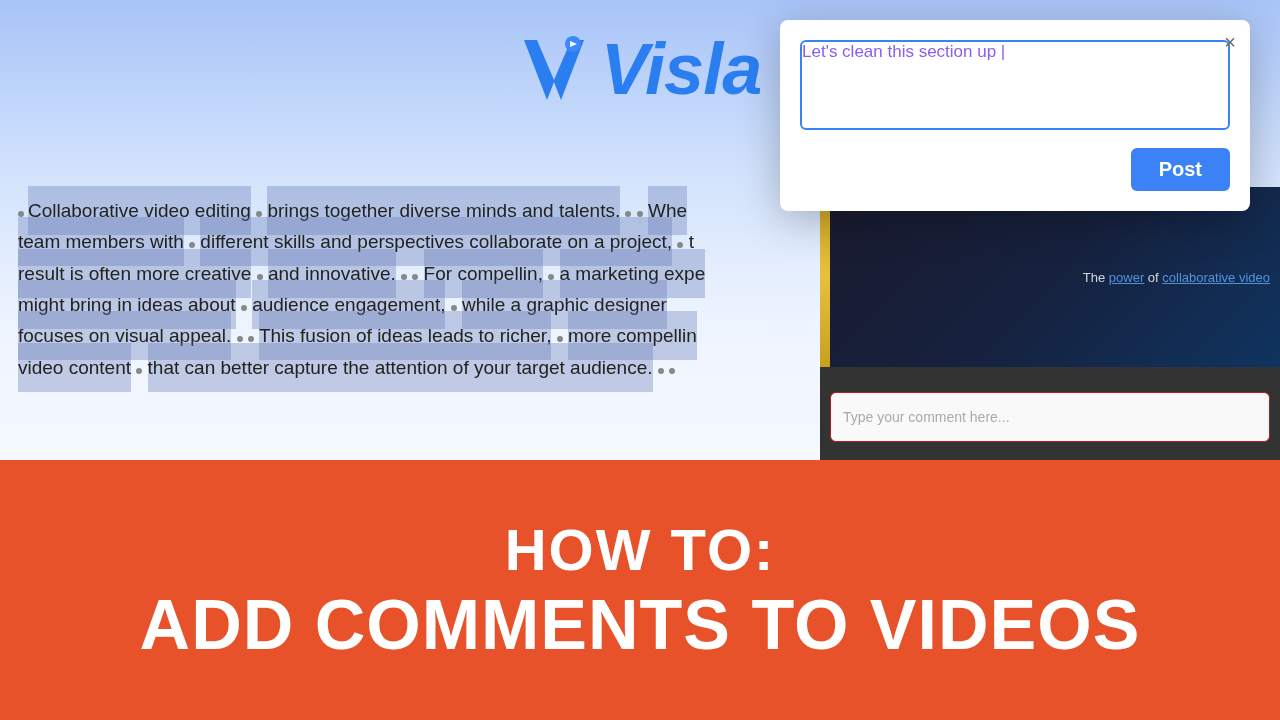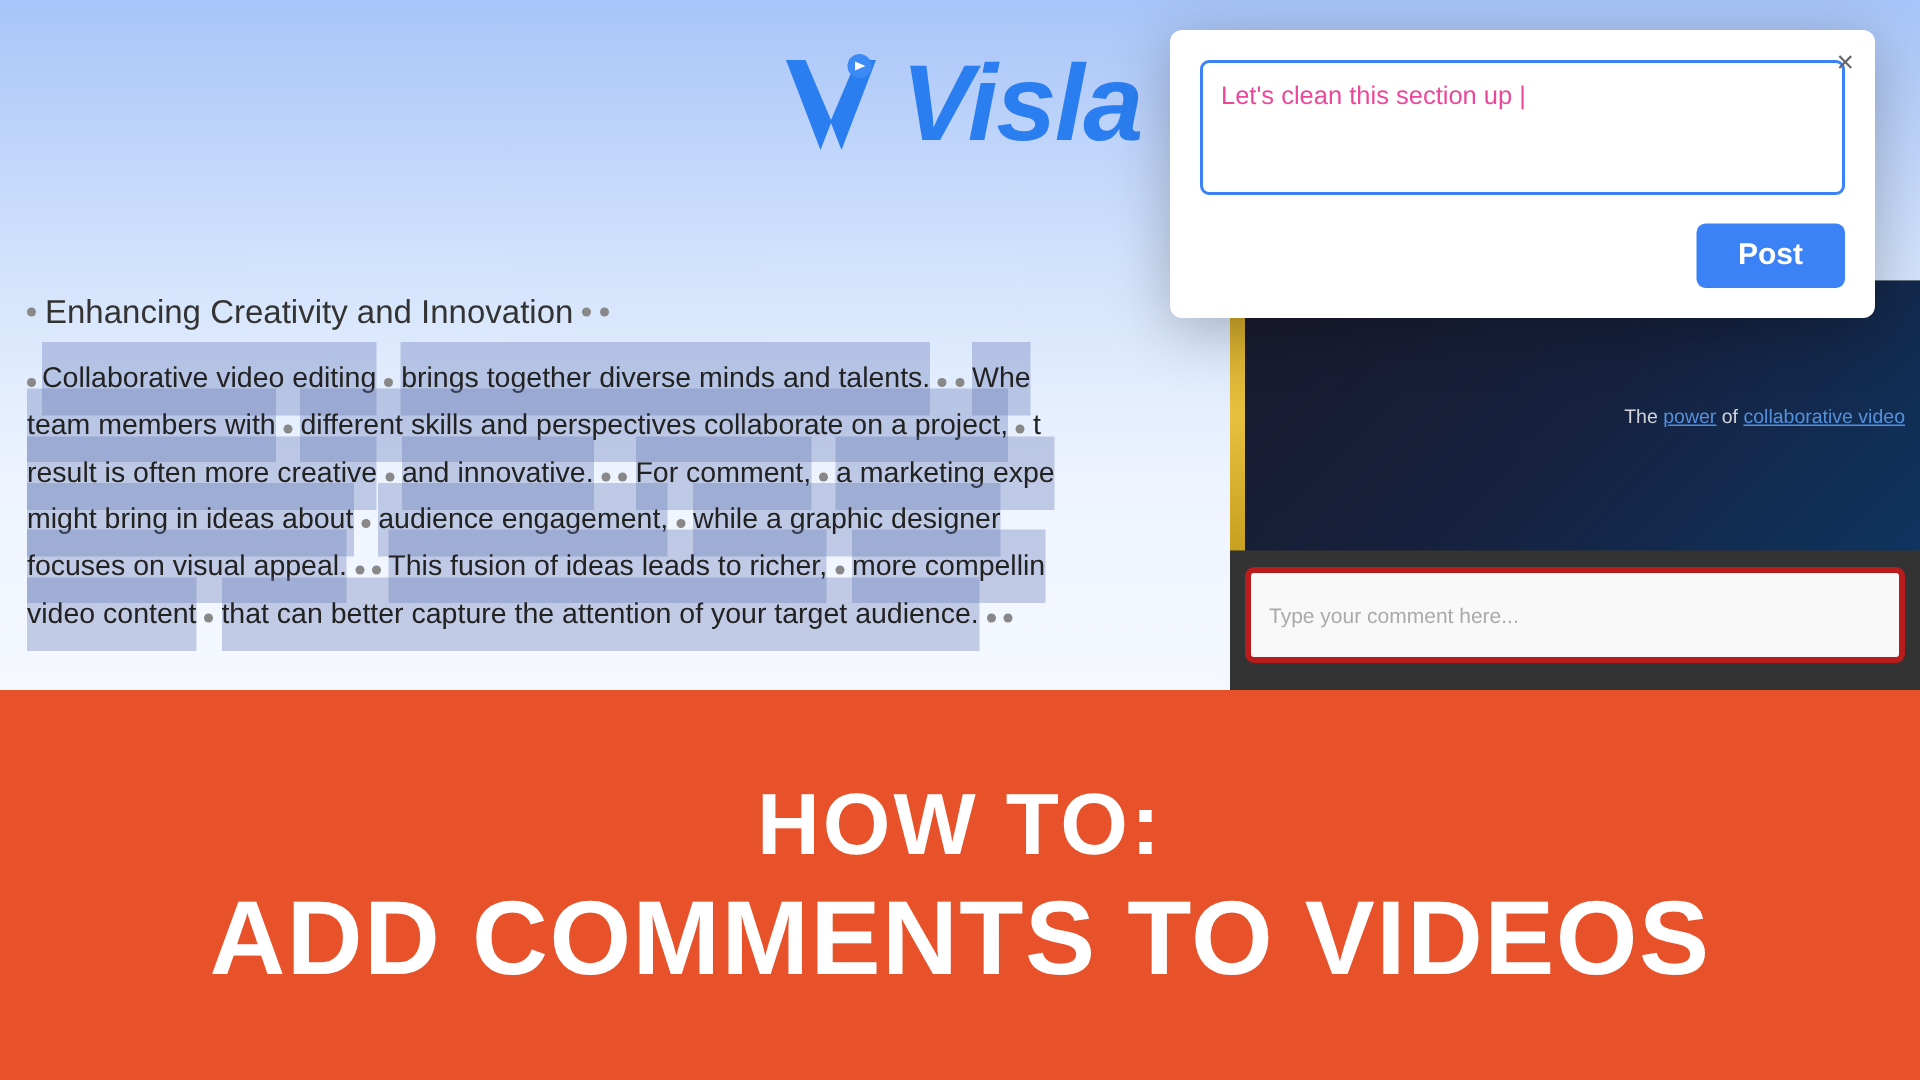--- a/index.html
+++ b/index.html
@@ -136,22 +136,22 @@
       width: 10px;
       height: 180px;
       background: linear-gradient(180deg, #c8a020 0%, #e8c040 50%, #c8a020 100%);
     }
 
     .comment-input-area {
       position: absolute;
       bottom: 30px;
       left: 10px;
       right: 10px;
-      height: 64px;
-      border: 4px solid #b91c1c;
+      height: 50px;
+      border: 1px solid #b91c1c;
       border-radius: 6px;
       background: #f9f9f9;
       display: flex;
       align-items: center;
       padding: 0 12px;
       color: #aaa;
       font-size: 14px;
     }
 
     
@@ -177,23 +177,22 @@
       line-height: 1;
       background: none;
       border: none;
     }
 
     .popup-textarea {
       width: 100%;
       height: 90px;
       border: 2px solid #3b82f6;
       border-radius: 6px;
-      padding: 12px;
       font-size: 17px;
-      color: #ec4899;
+      color: #8b5cf6;
       resize: none;
       outline: none;
       font-family: inherit;
     }
 
     .popup-footer {
       display: flex;
       justify-content: flex-end;
       margin-top: 14px;
     }
@@ -251,33 +250,27 @@
       <circle cx="54" cy="14" r="8" fill="#3b8af5"></circle>
 
       <polygon points="51,11 51,17 58,14" fill="white"></polygon>
     </svg>
     <span class="logo-text">Visla</span>
   </div>
 
   <div class="content-area">
 
     <div class="text-panel">
-      <div class="section-heading">
-        <span class="dot-marker"></span>
-        <span>Enhancing Creativity and Innovation</span>
-        <span class="dot-marker"></span>
-        <span class="dot-marker"></span>
-      </div>
 
       <div class="selected-text-block">
         <span class="dot-marker" style="margin-right:4px"></span><span class="highlight">Collaborative video editing</span> <span class="dot-marker"></span> <span class="highlight">brings together diverse minds and talents.</span> <span class="dot-marker"></span> <span class="dot-marker"></span> <span class="highlight">Whe</span>
         <br>
         <span class="highlight">team members with</span> <span class="dot-marker"></span> <span class="highlight">different skills and perspectives collaborate on a project,</span> <span class="dot-marker"></span> t
         <br>
-        <span class="highlight">result is often more creative</span> <span class="dot-marker"></span> <span class="highlight">and innovative.</span> <span class="dot-marker"></span> <span class="dot-marker"></span> <span class="highlight">For comment,</span> <span class="dot-marker"></span> <span class="highlight">a marketing expe</span>
+        <span class="highlight">result is often more creative</span> <span class="dot-marker"></span> <span class="highlight">and innovative.</span> <span class="dot-marker"></span> <span class="dot-marker"></span> <span class="highlight">For compellin,</span> <span class="dot-marker"></span> <span class="highlight">a marketing expe</span>
         <br>
         <span class="highlight">might bring in ideas about</span> <span class="dot-marker"></span> <span class="highlight">audience engagement,</span> <span class="dot-marker"></span> <span class="highlight">while a graphic designer</span>
         <br>
         <span class="highlight">focuses on visual appeal.</span> <span class="dot-marker"></span> <span class="dot-marker"></span> <span class="highlight">This fusion of ideas leads to richer,</span> <span class="dot-marker"></span> <span class="highlight">more compellin</span>
         <br>
         <span class="highlight">video content</span> <span class="dot-marker"></span> <span class="highlight">that can better capture the attention of your target audience.</span> <span class="dot-marker"></span> <span class="dot-marker"></span>
       </div>
     </div>
 
     <div class="right-panel">

